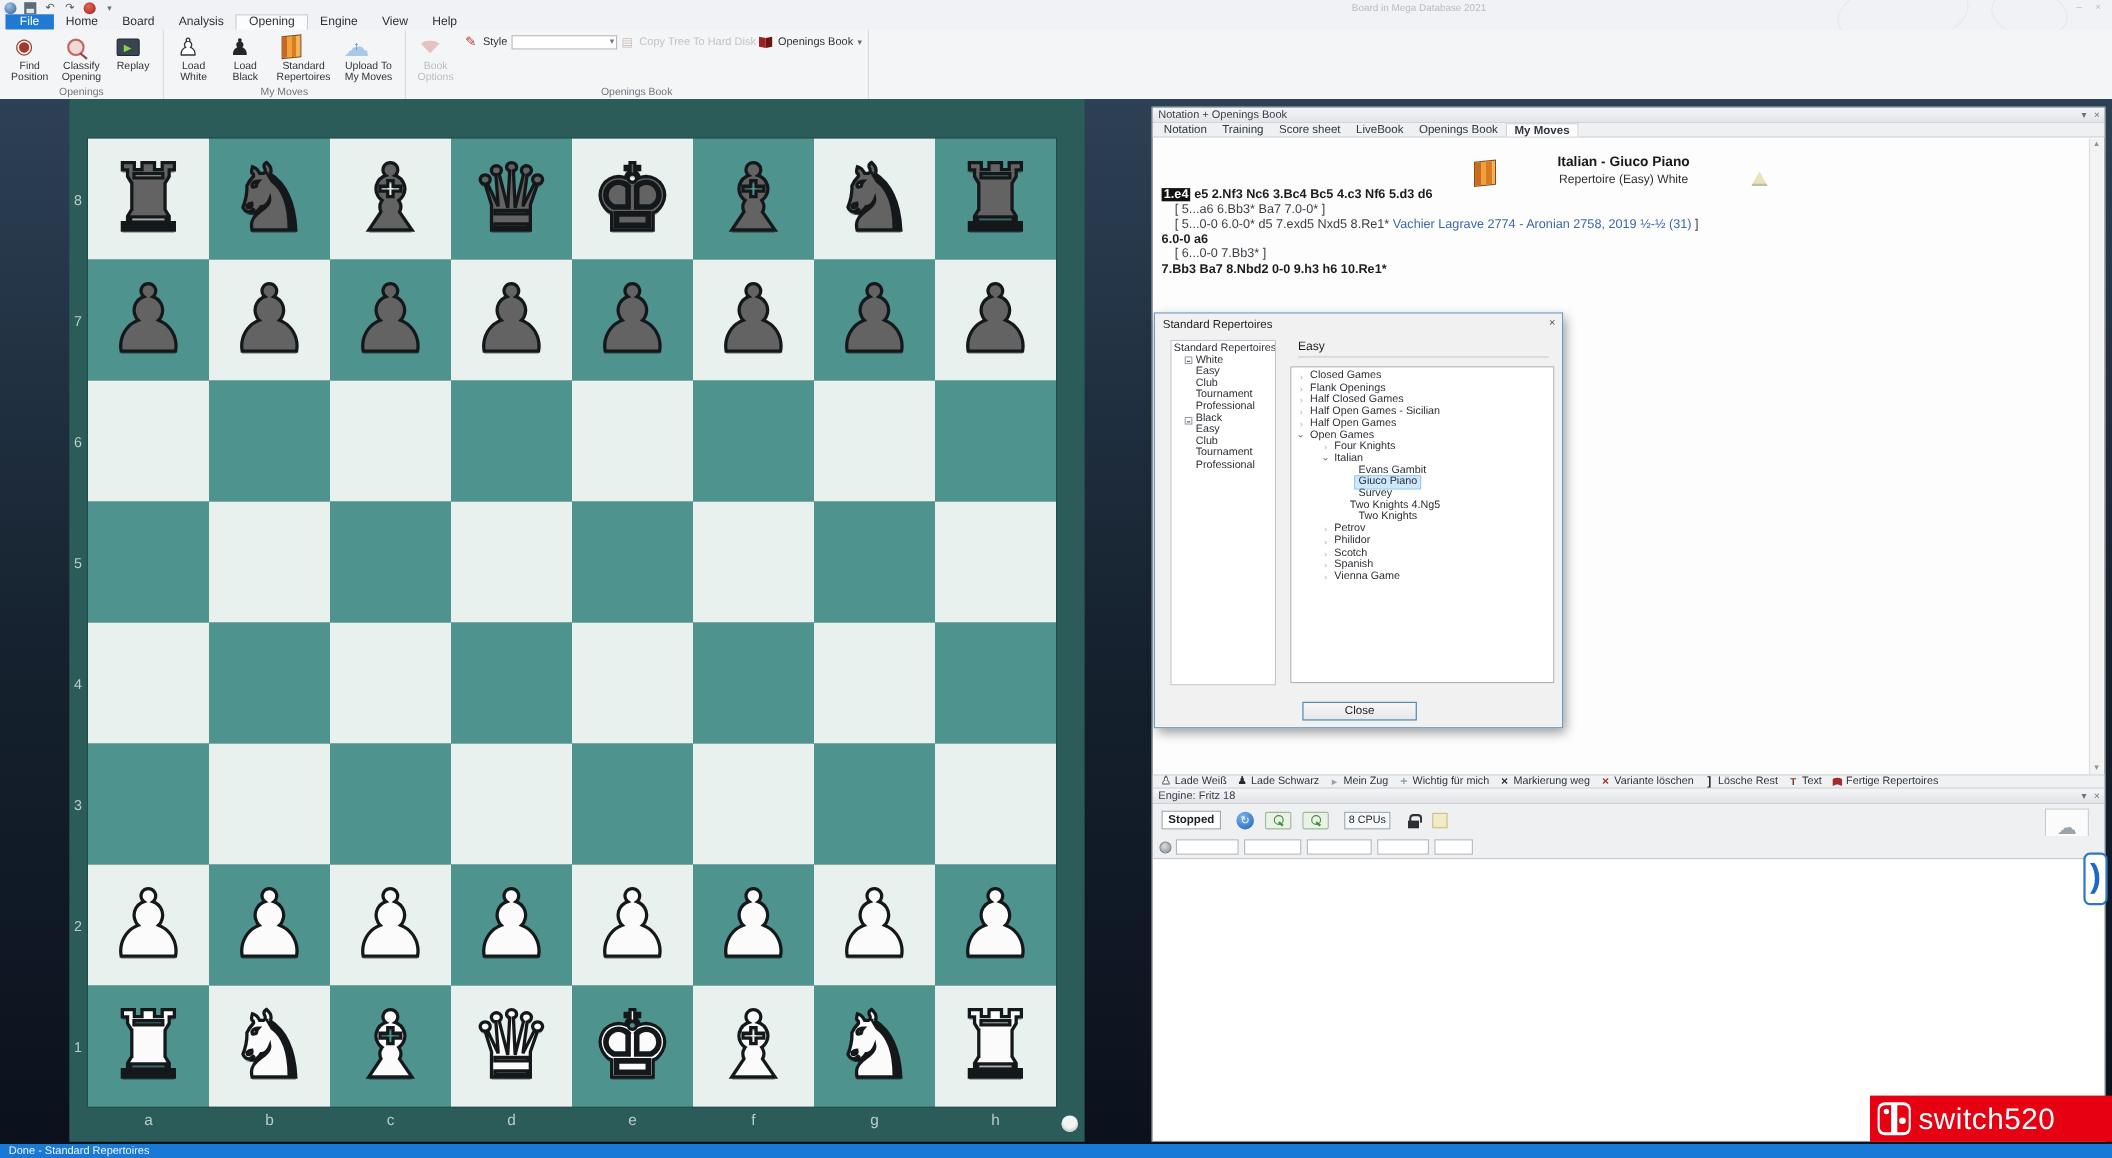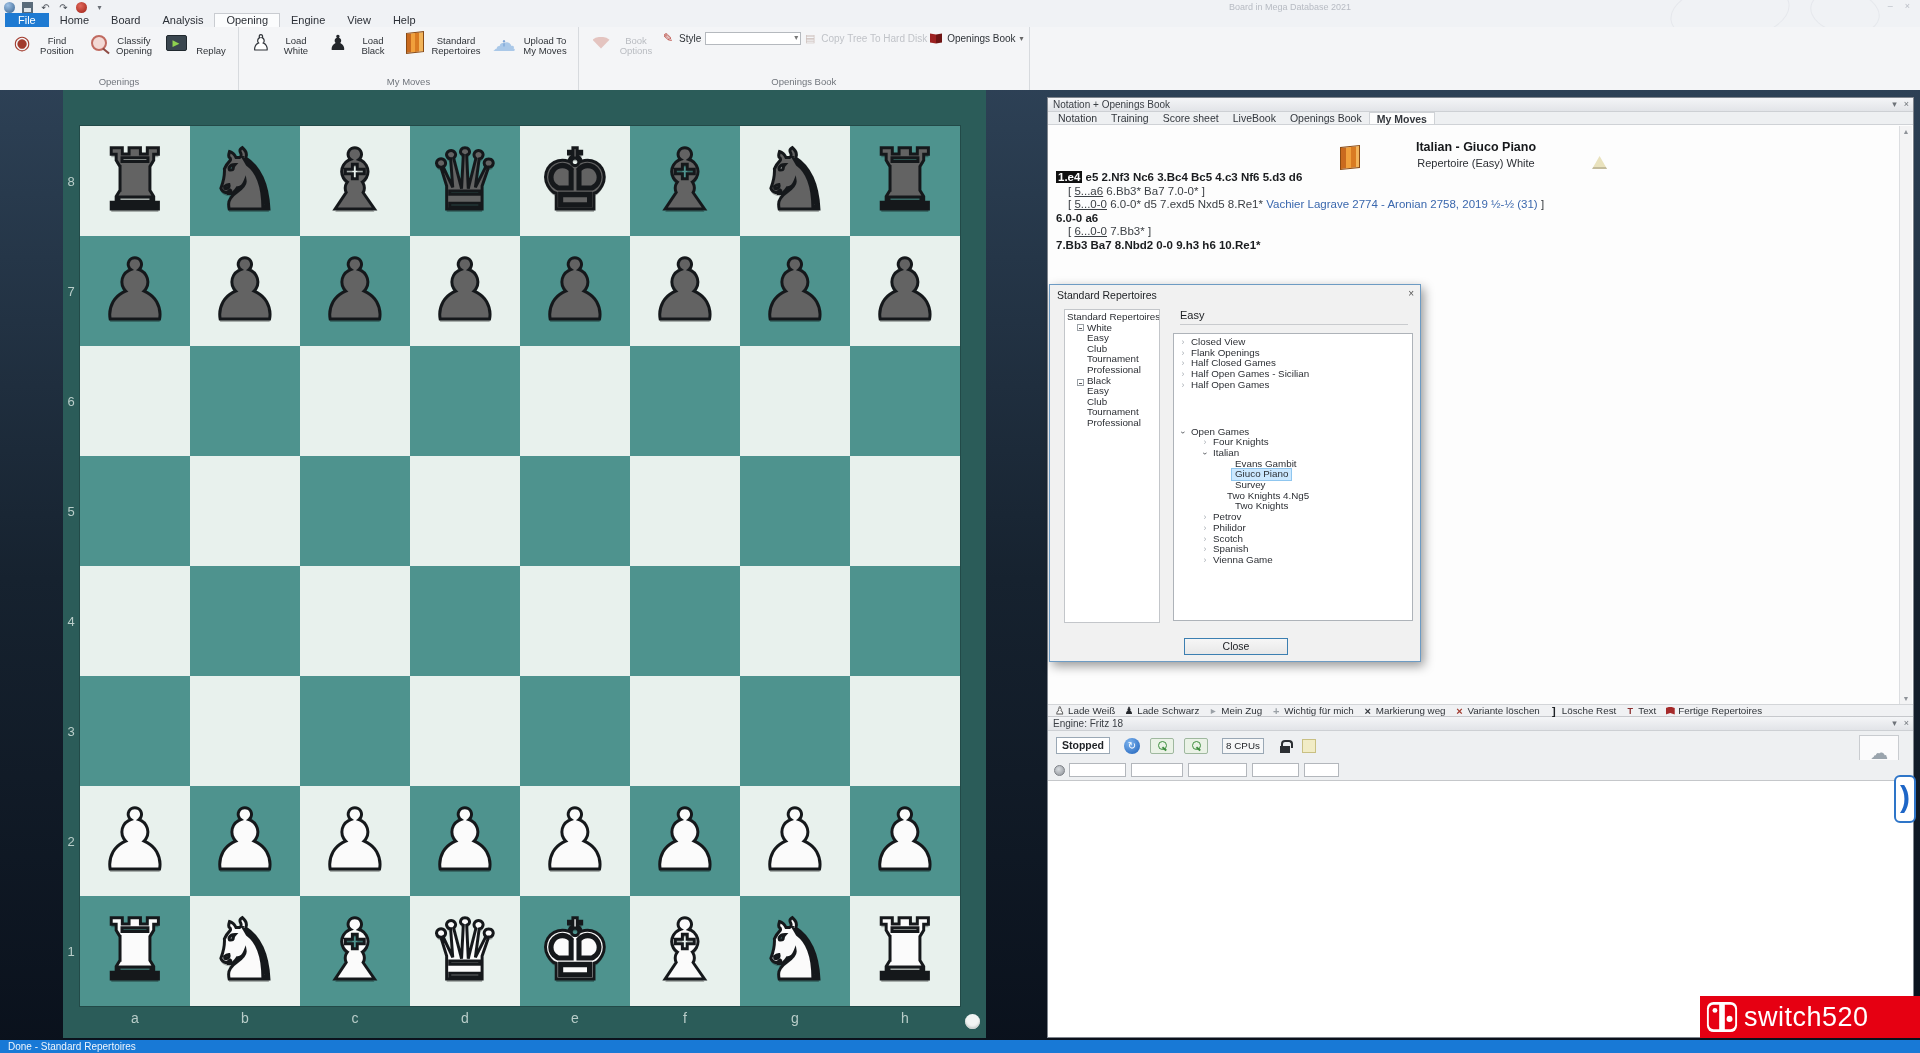--- a/index.html
+++ b/index.html
@@ -22,21 +22,21 @@
 #swirl1{width:120px;height:60px;right:130px;top:-18px;transform:rotate(-8deg)}
 #swirl2{width:70px;height:44px;right:40px;top:-10px;transform:rotate(10deg)}
 #tabs-row{position:absolute;left:0;top:13px;height:14px;display:flex;padding-left:5px;align-items:stretch}
 .mtab{padding:0 11px;font-size:11px;line-height:14px;color:#2b2f36}
 .mtab.file{background:#1e7ad2;color:#fff;padding:0 13px}
 .mtab.active{background:#fbfcfd;border:1px solid #c9ccd1;border-bottom:none;line-height:13px}
 #ribbon-body{position:absolute;left:0;top:27px;right:0;height:63px;display:flex;background:#f4f5f7}
 .rgroup{display:flex;flex-direction:column;border-right:1px solid #d7dade;padding:0 5px}
 .group-buttons{flex:1;display:flex;align-items:flex-start;gap:3px;padding-top:1px}
 .group-label{font-size:9.5px;color:#70757c;text-align:center;padding:1px 2px 3px}
-.rbtn{display:flex;flex-direction:row;align-items:flex-end;text-align:center;font-size:9.5px;line-height:10px;color:#2f3338;padding:1px 2px;border-radius:2px}
+.rbtn{display:flex;flex-direction:column;align-items:flex-start;text-align:center;font-size:9.5px;line-height:10px;color:#2f3338;padding:1px 2px;border-radius:2px}
 .rbtn .lbl{width:52px}
 .rbtn.narrow .lbl{width:40px}
 .rbtn.disabled{color:#b9bcc1}
 .stack{display:flex;flex-direction:row;gap:2px;padding-top:3px}
 .srow{display:flex;align-items:center;gap:4px;font-size:10px;color:#2f3338;height:14px}
 .srow.disabled{color:#c0c3c8}
 .combo{width:96px;height:13px;background:#fff;border:1px solid #b5b9be;position:relative}
 .combo::after{content:"▾";position:absolute;right:2px;top:0;font-size:8px;color:#777}
 .dd-caret{font-size:8px;color:#666}
 
@@ -84,21 +84,21 @@
 .books-lg{width:20px;height:23px;border:1px solid #8a4a12;background:linear-gradient(90deg,#c96a1e 0 5px,#f0a03c 5px 10px,#d97b22 10px 15px,#f2b45a 15px 20px);transform:skewY(-6deg)}
 #rp-header .tblock{text-align:center}
 #rp-title{font-size:12.5px;font-weight:bold;color:#16181b}
 #rp-subtitle{font-size:11px;color:#2c2f34;margin-top:3px}
 .cap-icon{width:15px;height:13px;background:#e6ddb2;clip-path:polygon(50% 0,100% 100%,0 100%);border-bottom:2px solid #b9b08a;opacity:.85}
 #notation{position:absolute;left:8px;top:73px;right:20px}
 .nline{white-space:nowrap;font-size:11.5px;line-height:13.6px;color:#2a2d31}
 .nline .main{font-weight:bold;color:#1a1c1f}
 .nline .sel{font-weight:bold;background:#111;color:#fff;padding:0 2px}
 .nline .var{color:#3c4045}
-.nline .link{color:#3c4045;text-decoration:underline}
+.nline .link{color:#3c4045;}
 .nline .ref{color:#3a67ad}
 #rp-scroll{position:absolute;right:1px;top:28px;width:13px;height:578px;background:#f3f3f4;border-left:1px solid #dcdee1;font-size:7px;color:#8f9399;text-align:center}
 #rp-scroll .sa-up{position:absolute;top:2px;left:0;right:0}
 #rp-scroll .sa-dn{position:absolute;bottom:2px;left:0;right:0}
 
 
 #dialog{position:absolute;left:1049px;top:284px;width:372px;height:378px;background:#f1f1f1;border:1px solid #6d9bc3;box-shadow:3px 4px 10px rgba(0,0,0,.4)}
 #dlg-title{position:absolute;left:0;top:0;right:0;height:20px;font-size:10.5px;color:#1c1e22;padding:4px 7px}
 #dlg-close{position:absolute;right:6px;top:3px;font-size:10px;color:#555}
 #dlg-left{position:absolute;left:14px;top:24px;width:96px;height:314px;background:#fff;border:1px solid #c3c6ca;overflow:hidden;padding-top:2px}
@@ -552,39 +552,39 @@
         </div>
         <div class="ltrow" style="padding-left: 22px;">
           <span>Professional</span>
         </div>
       </div>
     <div id="dlg-grouplab">Easy</div>
     <div id="dlg-rule"></div>
     <div id="dlg-right">
         <div class="rtrow" style="padding-left: 4px;">
           <span class="chev">›</span>
-          <span class="rlbl">Closed View</span>
+          <span class="rlbl">Closed Games</span>
         </div>
         <div class="rtrow" style="padding-left: 4px;">
           <span class="chev">›</span>
           <span class="rlbl">Flank Openings</span>
         </div>
         <div class="rtrow" style="padding-left: 4px;">
           <span class="chev">›</span>
           <span class="rlbl">Half Closed Games</span>
         </div>
         <div class="rtrow" style="padding-left: 4px;">
           <span class="chev">›</span>
           <span class="rlbl">Half Open Games - Sicilian</span>
         </div>
         <div class="rtrow" style="padding-left: 4px;">
           <span class="chev">›</span>
           <span class="rlbl">Half Open Games</span>
         </div>
-        <div class="rtrow" style="padding-left: 4px; margin-top: 36px;">
+        <div class="rtrow" style="padding-left: 4px;">
           <span class="chev open">›</span>
           <span class="rlbl">Open Games</span>
         </div>
         <div class="rtrow" style="padding-left: 26px;">
           <span class="chev">›</span>
           <span class="rlbl">Four Knights</span>
         </div>
         <div class="rtrow" style="padding-left: 26px;">
           <span class="chev open">›</span>
           <span class="rlbl">Italian</span>

